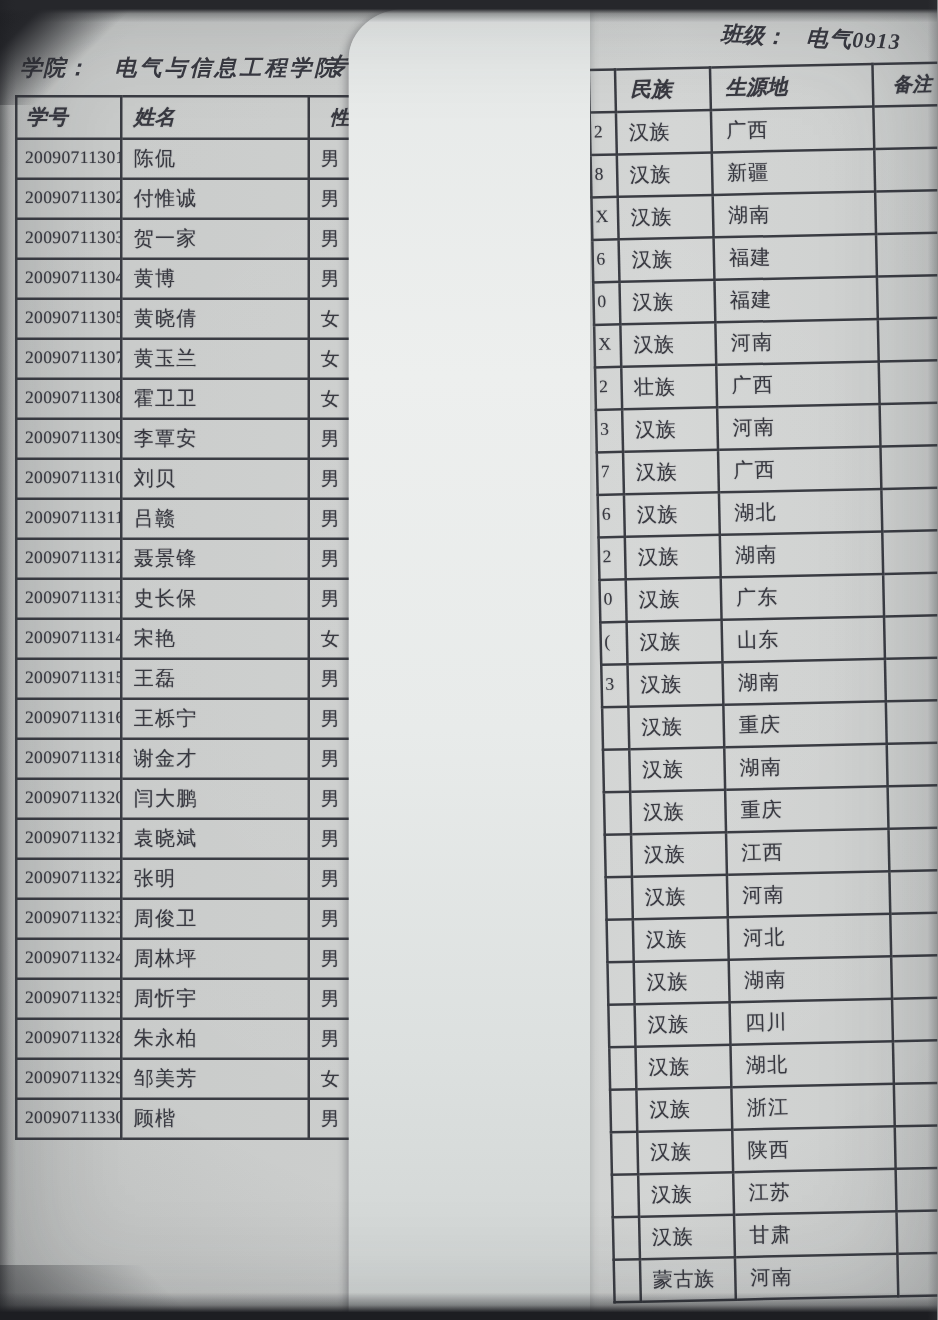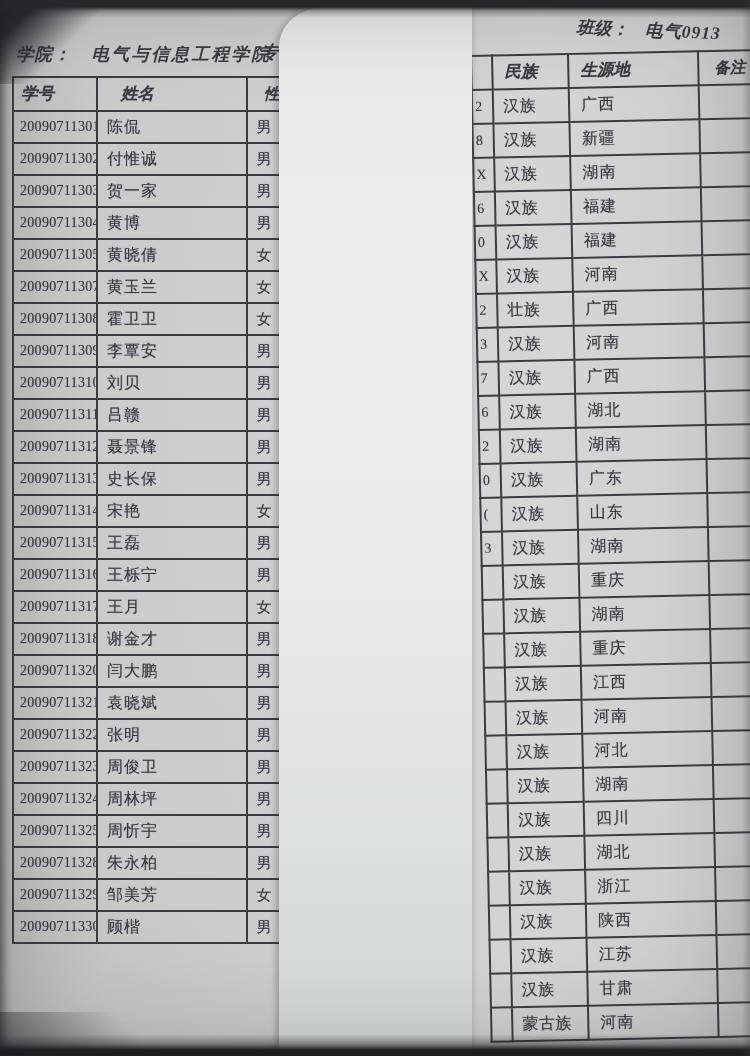--- a/index.html
+++ b/index.html
@@ -20,21 +20,21 @@
 
   table{position:absolute;border-collapse:collapse;table-layout:fixed;z-index:2;}
   th,td{border:2px solid #3a3c43;overflow:hidden;white-space:nowrap;vertical-align:middle;
         text-shadow:0 0 1px rgba(55,56,62,0.45);padding:0;}
   th{font-style:italic;font-weight:700;font-size:16.5px;text-align:left;height:32px;}
 
   .left-table{left:12px;top:76px;width:268px;}
   .left-table th{height:32px;margin-top:29px;}
   .left-table td{height:30px;}
   .th-id{padding-left:7px;}
-  .th-name{padding-left:23px;}
+  .th-name{padding-left:9px;}
   .th-gender{padding-left:16px;font-size:15.5px;}
   .c-id{font-size:14px;padding-left:6px;letter-spacing:0.3px;}
   .c-name{font-size:16px;padding-left:9px;letter-spacing:1px;}
   .c-gender{font-size:15px;text-align:center;}
 
   .right-table{left:470px;top:55px;width:322px;transform:rotate(-1.2deg);transform-origin:0 0;}
   .right-table th{height:32px;}
   .right-table td{height:32px;}
   .th-digit{padding:0;}
   .th-ethn{padding-left:11px;}
@@ -164,25 +164,20 @@
         <td class="c-id">20090711315</td>
         <td class="c-name">王磊</td>
         <td class="c-gender">男</td>
       </tr>
         <tr>
         <td class="c-id">20090711316</td>
         <td class="c-name">王栎宁</td>
         <td class="c-gender">男</td>
       </tr>
         <tr>
-        <td class="c-id">20090711317</td>
-        <td class="c-name">王月</td>
-        <td class="c-gender">女</td>
-      </tr>
-        <tr>
         <td class="c-id">20090711318</td>
         <td class="c-name">谢金才</td>
         <td class="c-gender">男</td>
       </tr>
         <tr>
         <td class="c-id">20090711320</td>
         <td class="c-name">闫大鹏</td>
         <td class="c-gender">男</td>
       </tr>
         <tr>

